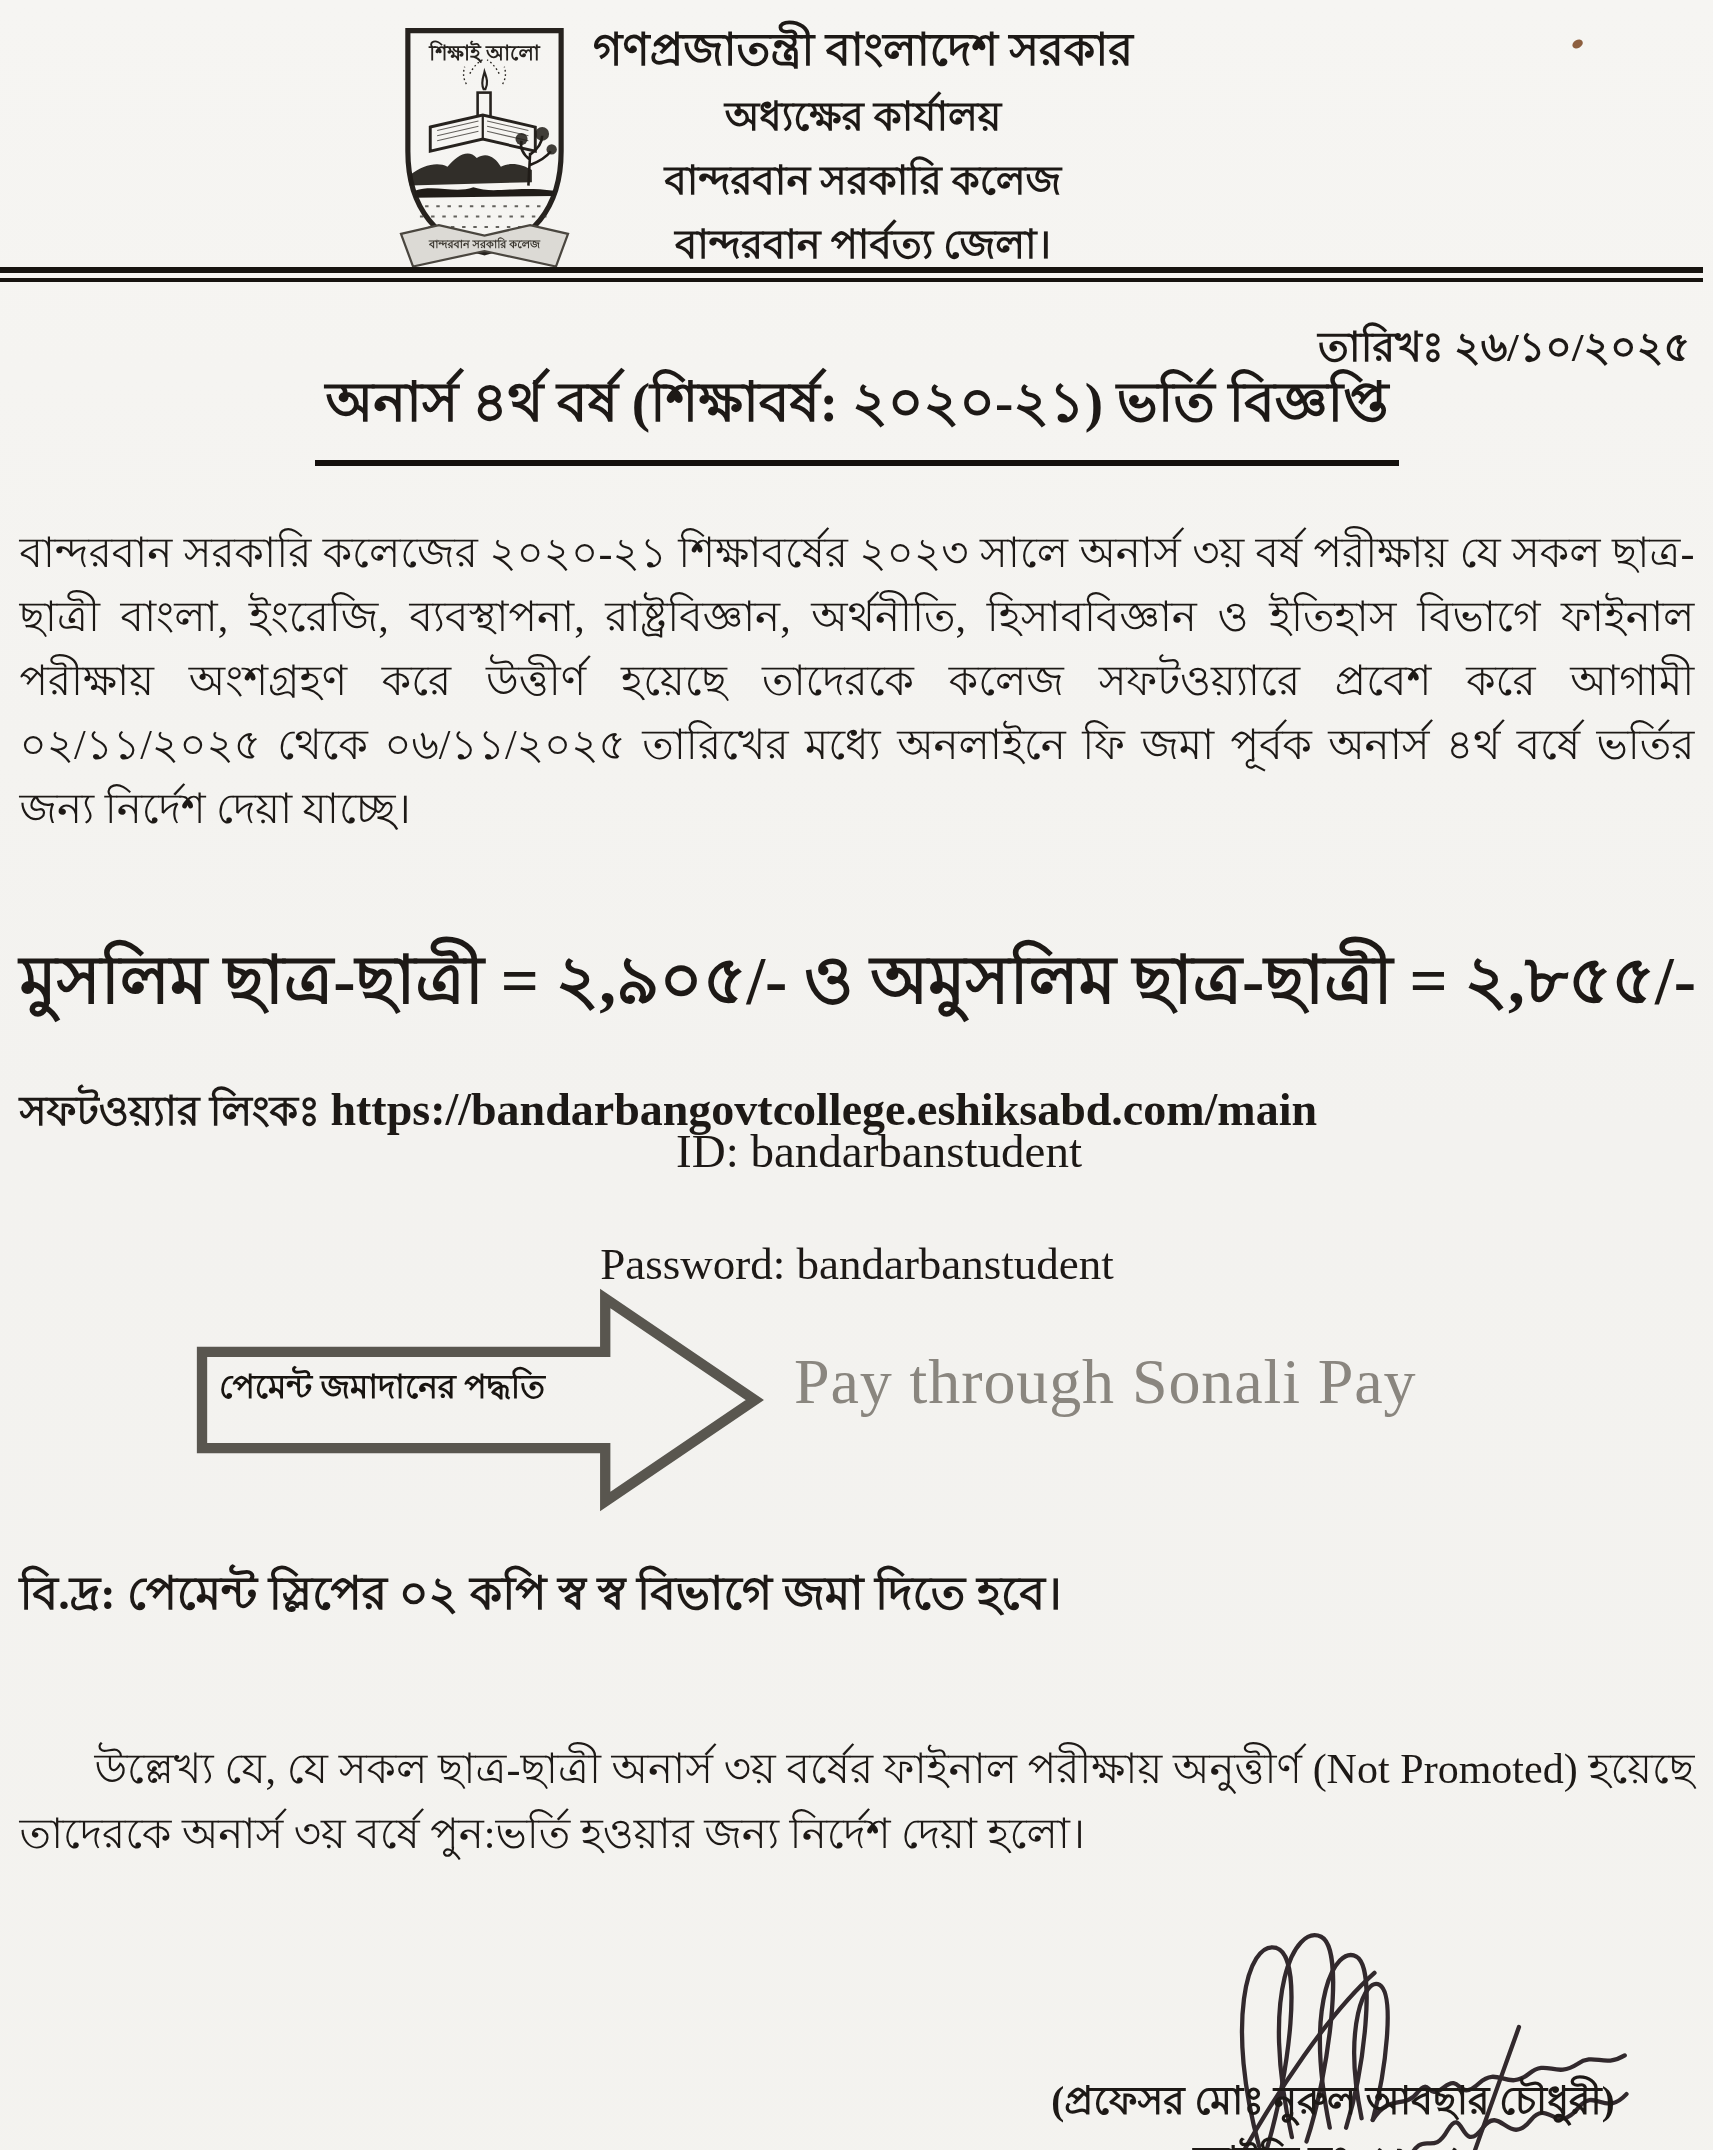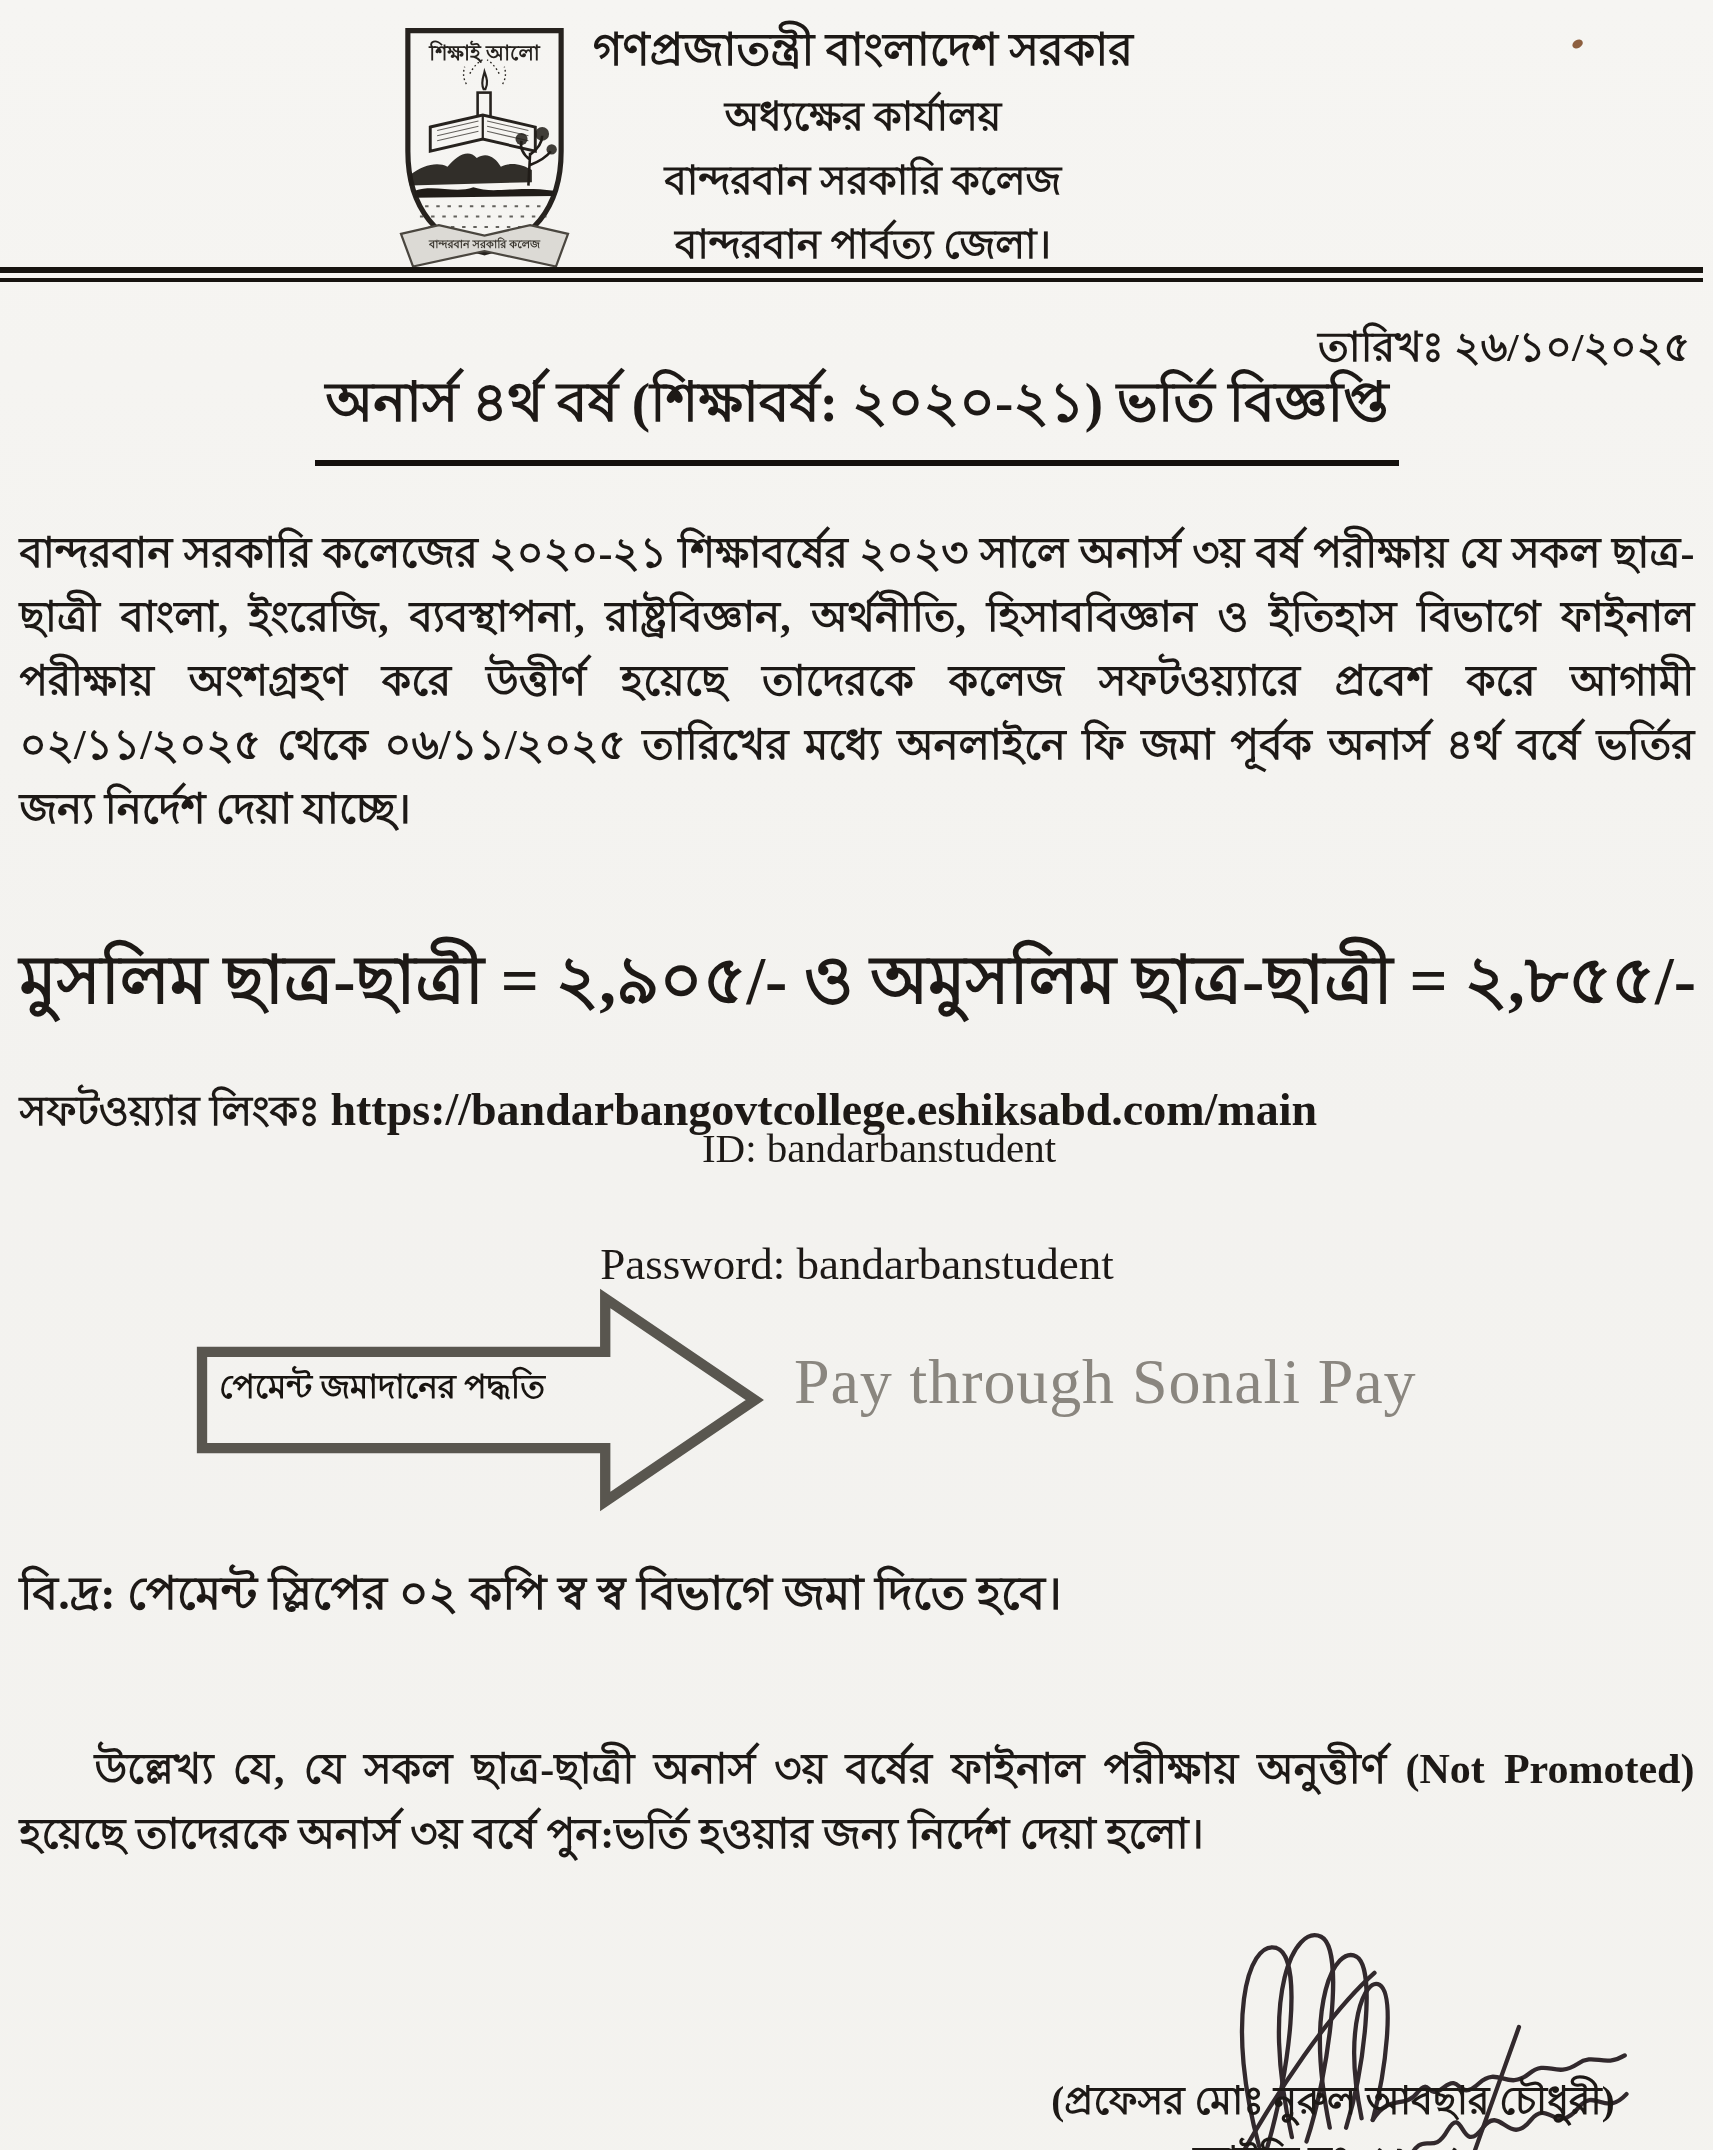--- a/index.html
+++ b/index.html
@@ -18,27 +18,27 @@
   .rule1 { top:267px; height:5.6px; }
   .rule2 { top:278px; height:4.3px; }
   .date-line { top:279px; right:24px; font-size:41px; font-weight:bold;margin-top:36px; }
   .title-wrap { top:360px; }
   .title {
     display:inline-block; font-size:55px; font-weight:bold;
     padding:0 10.8px 8.6px 10.8px; border-bottom:6.9px solid #14100d;
   }
   .para {
     left:19.4px; width:1675px; font-size:42px; line-height:64px;
-    text-align:justify; font-weight:bold;
+    text-align:justify; font-weight:normal;
   }
   .para1 { top:521px; }
   .fee-line { top:929px; left:19.4px; font-size:67px; font-weight:bold; }
   .link-line { top:1079px; left:19.4px; font-size:41px; font-weight:bold; }
   .link-url { font-size:46px; font-weight:bold; font-family:"Liberation Serif",serif; }
-  .id-line { top:1124px; font-size:41px;margin-left:44px; }
+  .id-line { top:1124px; font-size:47px;margin-left:44px; }
   .pw-line { top:1238px; font-size:45px; }
   .arrow-svg { left:196px; top:1288px; }
   .arrow-label { left:219px; top:1361px; width:374px; text-align:left; font-size:33px; font-weight:bold; color:#181410; }
   .pay-text { left:794px; top:1345px; font-size:64px; color:#8a867f; letter-spacing:0.9px; }
   .note-line { top:1558px; left:19.4px; font-size:46px; font-weight:bold; }
   .para2 { top:1737px; text-indent:75px; line-height:65px; }
   .sig-svg { left:1144px; top:1884px; pointer-events:none; }
   .sig-block { left:989px; width:688px; text-align:center; }
   .sig-name { top:2070px; font-size:39px; font-weight:bold; }
   .sig-id   { top:2130px; font-size:39px; font-weight:bold; }

